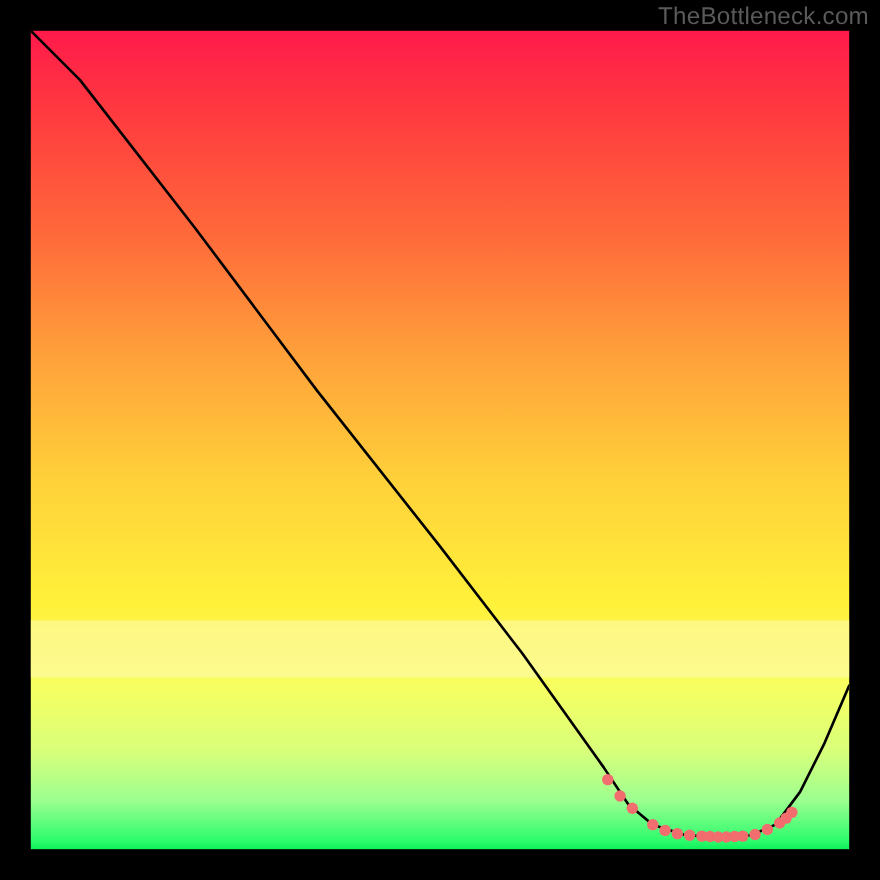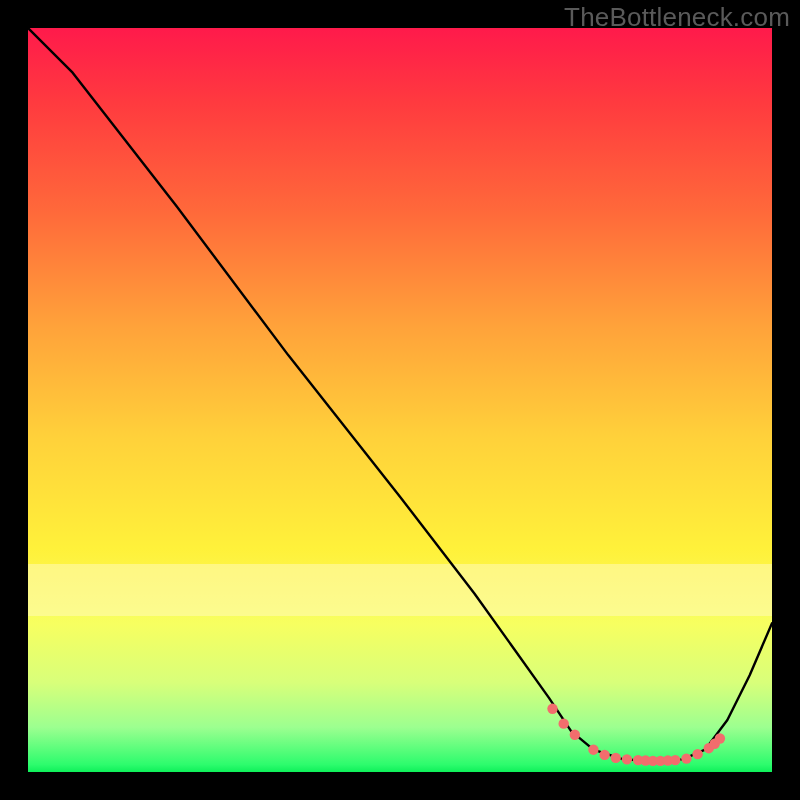--- a/index.html
+++ b/index.html
@@ -15,21 +15,21 @@
     position: relative;
     width: 800px;
     height: 800px;
     background: #000;
   }
   .watermark {
     position: absolute;
     top: 2px;
     right: 10px;
     color: #5a5a5a;
-    font-size: 26px;
+    font-size: 22px;
     font-weight: 500;
     letter-spacing: 0.2px;
     z-index: 10;
   }
   .plot-area {
     position: absolute;
     left: 28px;
     top: 28px;
     width: 744px;
     height: 744px;

